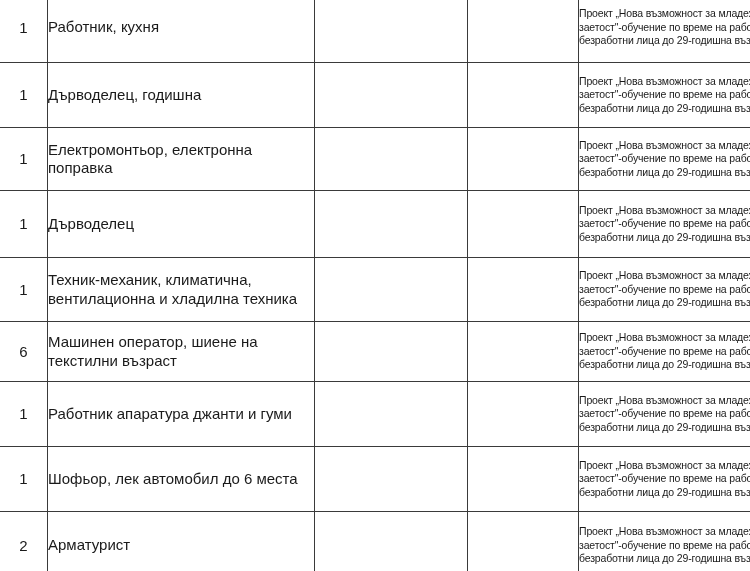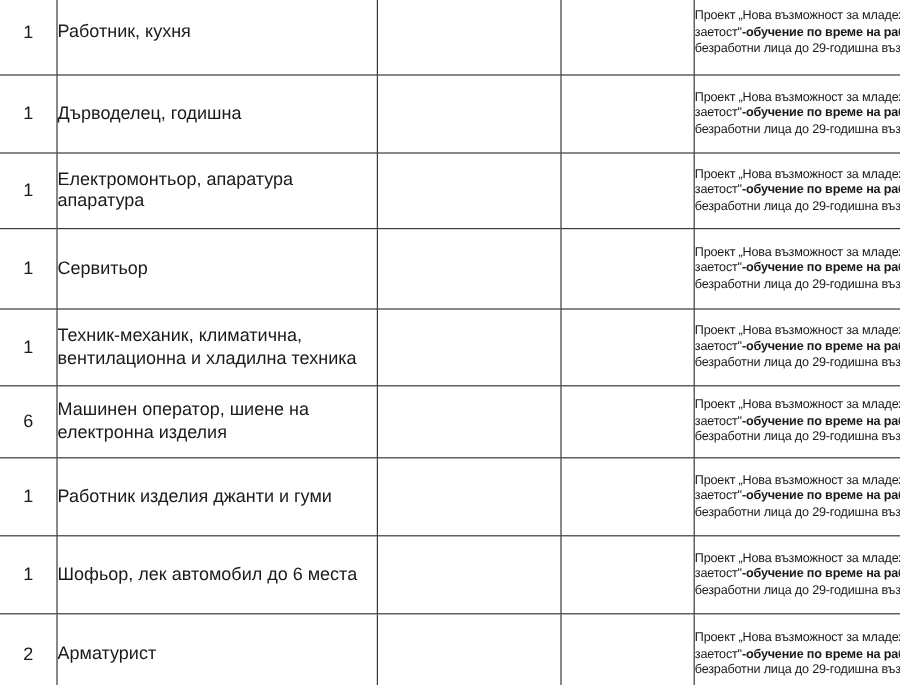--- a/index.html
+++ b/index.html
@@ -59,21 +59,21 @@
   td.blank-cell { }
 
   td.note-cell {
     vertical-align: top;
     padding: 1px 3px 1px 4px;
     font-size: 10.5px;
     line-height: 1.30;
     letter-spacing: -0.15px;
     white-space: pre-line;
   }
-  td.note-cell .bold { font-weight: bold; }
+  td.note-cell .bold { font-weight: normal; }
 </style>
 </head>
 <body>
 
 <div class="sheet">
   <table class="job-table">
     <colgroup>
       <col class="c-count">
       <col class="c-title">
       <col class="c-b">
@@ -90,49 +90,49 @@
         </tr>
         <tr style="height: 65px;">
           <td class="count-cell">1</td>
           <td class="title-cell">Дърводелец, годишна</td>
           <td class="blank-cell"></td>
           <td class="blank-cell"></td>
           <td class="note-cell"><span>Проект „Нова възможност за</span> <span>младежка заетост"</span><span class="bold">-обучение</span> <span class="bold">по време на работа -</span> <span>безработни лица до 29-</span><span>годишна възраст</span></td>
         </tr>
         <tr style="height: 63px;">
           <td class="count-cell">1</td>
-          <td class="title-cell">Електромонтьор, апаратура апаратура</td>
+          <td class="title-cell">Електромонтьор, електронна поправка</td>
           <td class="blank-cell"></td>
           <td class="blank-cell"></td>
           <td class="note-cell"><span>Проект „Нова възможност за</span> <span>младежка заетост"</span><span class="bold">-обучение</span> <span class="bold">по време на работа -</span> <span>безработни лица до 29-</span><span>годишна възраст</span></td>
         </tr>
         <tr style="height: 67px;">
           <td class="count-cell">1</td>
-          <td class="title-cell">Сервитьор</td>
+          <td class="title-cell">Дърводелец</td>
           <td class="blank-cell"></td>
           <td class="blank-cell"></td>
           <td class="note-cell"><span>Проект „Нова възможност за</span> <span>младежка заетост"</span><span class="bold">-обучение</span> <span class="bold">по време на работа -</span> <span>безработни лица до 29-</span><span>годишна възраст</span></td>
         </tr>
         <tr style="height: 64px;">
           <td class="count-cell">1</td>
           <td class="title-cell">Техник-механик, климатична, вентилационна и хладилна техника</td>
           <td class="blank-cell"></td>
           <td class="blank-cell"></td>
           <td class="note-cell"><span>Проект „Нова възможност за</span> <span>младежка заетост"</span><span class="bold">-обучение</span> <span class="bold">по време на работа -</span> <span>безработни лица до 29-</span><span>годишна възраст</span></td>
         </tr>
         <tr style="height: 60px;">
           <td class="count-cell">6</td>
-          <td class="title-cell">Машинен оператор, шиене на електронна изделия</td>
+          <td class="title-cell">Машинен оператор, шиене на текстилни възраст</td>
           <td class="blank-cell"></td>
           <td class="blank-cell"></td>
           <td class="note-cell"><span>Проект „Нова възможност за</span> <span>младежка заетост"</span><span class="bold">-обучение</span> <span class="bold">по време на работа -</span> <span>безработни лица до 29-</span><span>годишна възраст</span></td>
         </tr>
         <tr style="height: 65px;">
           <td class="count-cell">1</td>
-          <td class="title-cell">Работник изделия джанти и гуми</td>
+          <td class="title-cell">Работник апаратура джанти и гуми</td>
           <td class="blank-cell"></td>
           <td class="blank-cell"></td>
           <td class="note-cell"><span>Проект „Нова възможност за</span> <span>младежка заетост"</span><span class="bold">-обучение</span> <span class="bold">по време на работа -</span> <span>безработни лица до 29-</span><span>годишна възраст</span></td>
         </tr>
         <tr style="height: 65px;">
           <td class="count-cell">1</td>
           <td class="title-cell">Шофьор, лек автомобил до 6 места</td>
           <td class="blank-cell"></td>
           <td class="blank-cell"></td>
           <td class="note-cell"><span>Проект „Нова възможност за</span> <span>младежка заетост"</span><span class="bold">-обучение</span> <span class="bold">по време на работа -</span> <span>безработни лица до 29-</span><span>годишна възраст</span></td>

